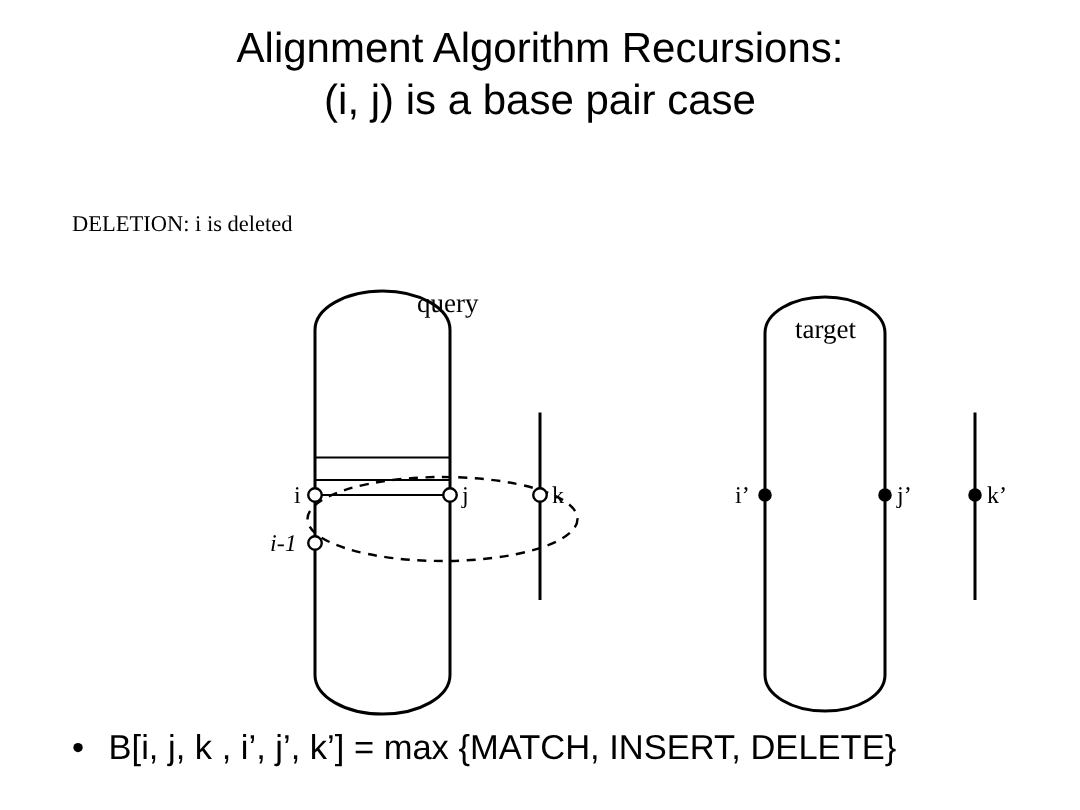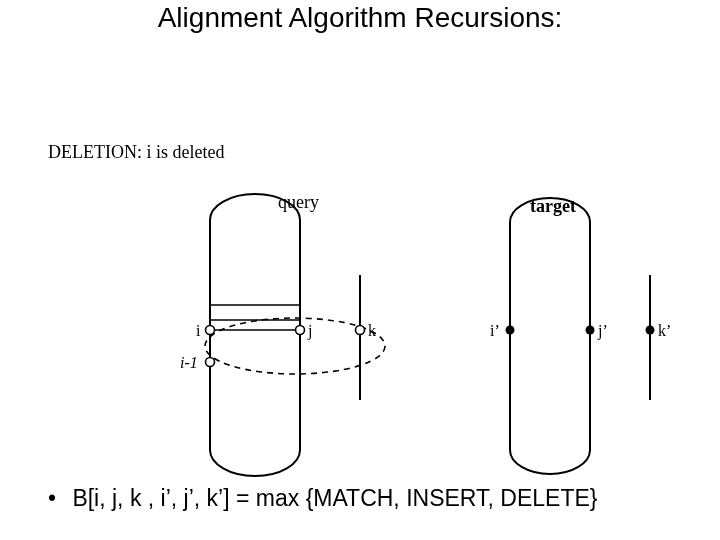--- a/index.html
+++ b/index.html
@@ -9,37 +9,37 @@
     height: 540px;
     font-family: Arial, Helvetica, sans-serif;
     background: #fff;
     position: relative;
     overflow: hidden;
   }
   .title {
     text-align: center;
     font-size: 28px;
     line-height: 1.25;
-    padding-top: 0;
+    padding-top: 14px;
   }
   .subhead {
     font-family: "Times New Roman", Times, serif;
-    font-size: 18px;
+    font-size: 15px;
     position: absolute;
     left: 48px;
     top: 142px;
     text-align: center;
   }
   .qlabel, .tlabel {
     font-family: "Times New Roman", Times, serif;
     font-size: 18px;
     position: absolute;
   }
   .qlabel { left: 230px; top: 192px; margin-left: 48px; }
-  .tlabel { left: 530px; top: 196px; font-weight: bold; }
+  .tlabel { left: 530px; top: 209px; }
 
   .stage { position: absolute; left: 0; top: 0; width: 720px; height: 540px; }
 
   .ptlabel {
     position: absolute;
     font-family: "Times New Roman", Times, serif;
     font-size: 16px;
   }
 
   .footer {
@@ -51,20 +51,21 @@
   .bullet {
     display: inline-block;
     width: 18px;
   }
 </style>
 </head>
 <body>
 
 <div class="title">
   <span>Alignment Algorithm Recursions:</span><br>
+  <span>(i, j) is a base pair case</span>
 </div>
 
 <div class="subhead">DELETION: i is deleted</div>
 
 <div class="qlabel">query</div>
 <div class="tlabel">target</div>
 
 <svg class="stage" viewBox="0 0 720 540">
   <g stroke="#000" stroke-width="2" fill="none">
 

